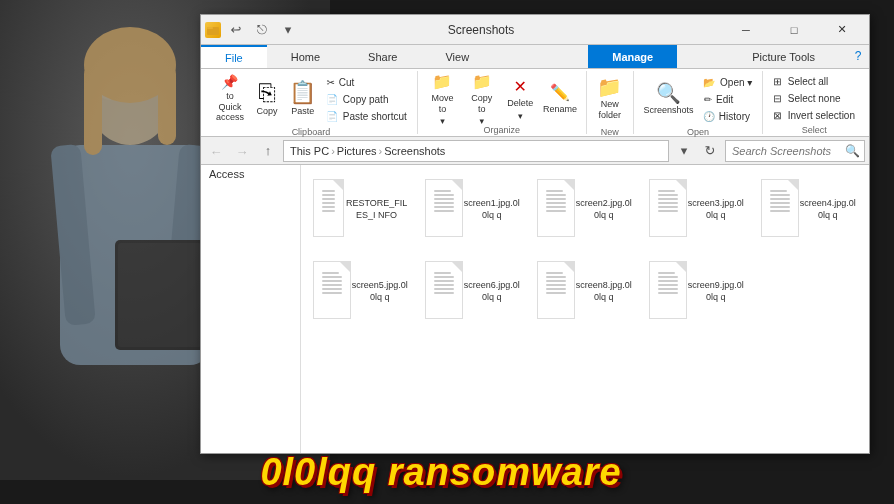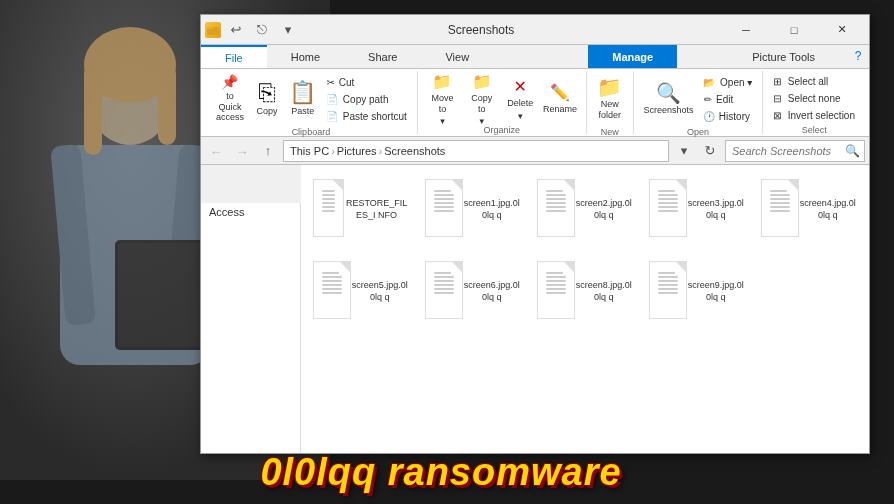--- a/index.html
+++ b/index.html
@@ -275,21 +275,20 @@
       overflow: hidden;
     }
 
     
     .left-pane {
       width: 100px;
       background: white;
       border-right: 1px solid #ddd;
       overflow: hidden;
       flex-shrink: 0;
-      margin-top: 38px;
     }
     .nav-item {
       padding: 3px 8px;
       font-size: 11px;
       cursor: pointer;
       color: #333;
       display: flex;
       align-items: center;
       gap: 4px;
     }

